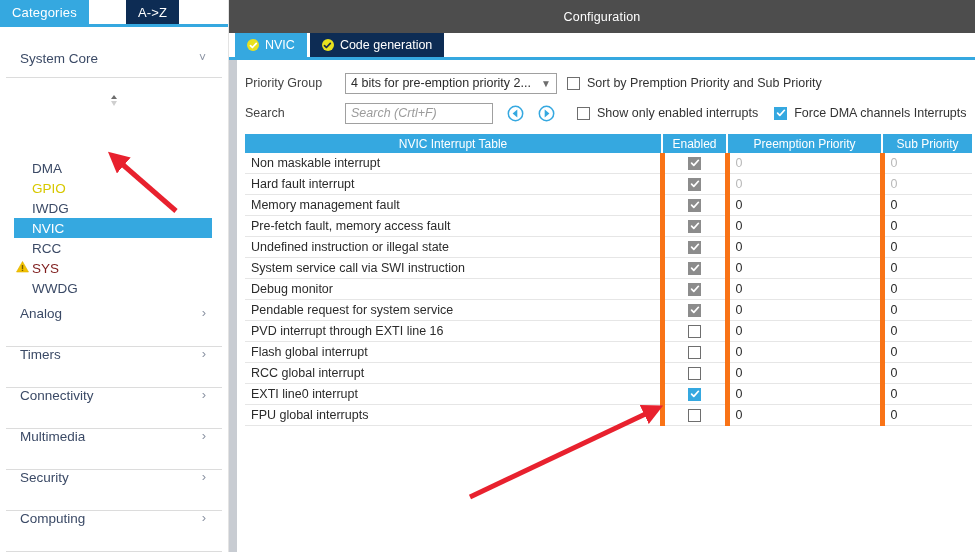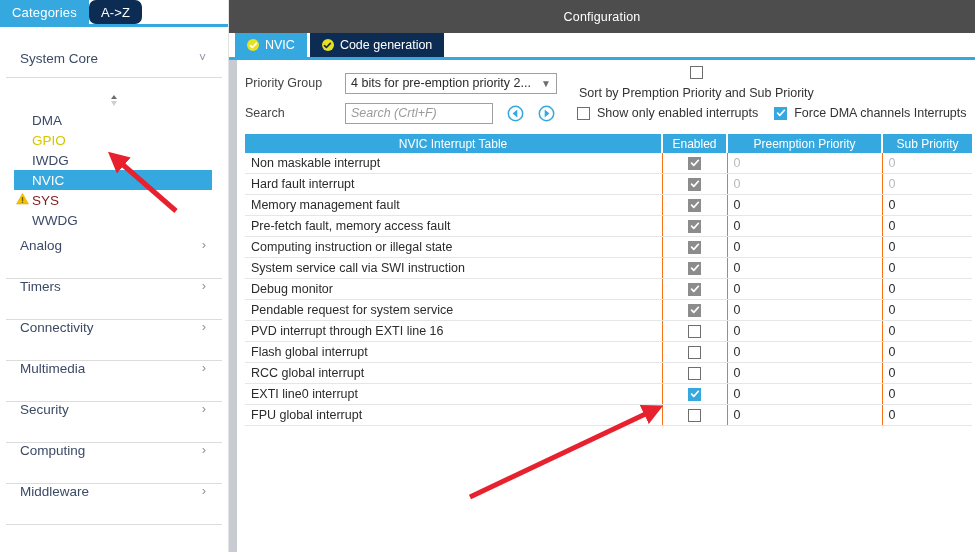--- a/index.html
+++ b/index.html
@@ -33,35 +33,35 @@
     position: relative;
     flex: 0 0 228px;
     border-right: 1px solid #e3e3e3;
   }
   .tabs-row {
     height: 24px;
     display: flex;
     align-items: stretch;
     background: #ffffff;
     position: relative;
+    gap: 37px;
   }
   .side-tab {
     display: flex;
     align-items: center;
     padding: 0 12px;
     font-size: 13px;
     color: #ffffff;
     letter-spacing: .2px;
   }
   .side-tab.active {
     background: #35a8e0;
   }
   .side-tab.inactive {
     background: #0d2c54;
-    border-radius: 7px;
   }
   .tabs-underline {
     height: 3px;
     background: #35a8e0;
     width: 228px;
   }
 
   .cat-section {
     padding: 0;
   }
@@ -85,20 +85,21 @@
     height: 18px;
     display: flex;
     justify-content: center;
     align-items: center;
     padding-top: 2px;
   }
   .spinner svg { display:block; }
 
   .peri-list {
     padding-top: 0px;
+    margin-top: 48px;
   }
   .peri-item {
     height: 20px;
     display: flex;
     align-items: center;
     padding-left: 32px;
     font-size: 13.5px;
     color: #3b4a66;
     position: relative;
   }
@@ -287,21 +288,21 @@
     text-align: center;
     border-right: 2px solid #ffffff;
     padding: 0;
   }
   .tbl th:last-child { border-right: none; }
   .tbl td {
     height: 20px;
     font-size: 12.5px;
     color: #2b2b2b;
     border-bottom: 1px solid #e6e6e6;
-    border-right: 1px solid #f97316;
+    border-right: 5px solid #f97316;
     padding: 0 0 0 6px;
     vertical-align: middle;
     background: #ffffff;
   }
   .tbl td.c-enabled {
     text-align: center;
     padding: 0;
   }
   .tbl td.c-enabled > div { display:flex; justify-content:center; align-items:center; }
   .tbl td.dim { color: #b9b9b9; }
@@ -352,20 +353,23 @@
           <span>DMA</span>
         </div>
         <div class="peri-item gpio">
           <span>GPIO</span>
         </div>
         <div class="peri-item">
           <span>IWDG</span>
         </div>
         <div class="peri-item selected">
           <span>NVIC</span>
+        </div>
+        <div class="peri-item">
+          <span>RCC</span>
         </div>
         <div class="peri-item warn-yellow">
           <span class="warn-tri">
             <svg width="13" height="12" viewBox="0 0 13 12" aria-hidden="true">
               <polygon points="6.5,0.5 12.5,11 0.5,11" fill="#f2c200" stroke="#e0b000" stroke-width="0.6"></polygon>
               <rect x="5.8" y="4" width="1.4" height="4" fill="#7a5c00"></rect>
               <rect x="5.8" y="8.7" width="1.4" height="1.3" fill="#7a5c00"></rect>
             </svg>
           </span>
           <span>SYS</span>
@@ -438,21 +442,21 @@
     <div class="cfg-body">
       <div class="cfg-left-gutter"></div>
       <div class="cfg-content">
 
         <div class="form-row">
           <div class="form-label">Priority Group</div>
           <div class="select-box">
             <span>4 bits for pre-emption priority 2...</span>
             <span class="chev">▼</span>
           </div>
-          <div class="opt" style="margin-left:22px;flex-direction:column;">
+          <div class="opt" style="margin-left:10px;">
             <span class="cbx"></span>
             <span>Sort by Premption Priority and Sub Priority</span>
           </div>
         </div>
 
         <div class="form-row">
           <div class="form-label">Search</div>
           <div class="search-box">
             <span>Search (Crtl+F)</span>
           </div>
@@ -549,21 +553,21 @@
                         <svg width="10" height="10" viewBox="0 0 10 10" aria-hidden="true">
                           <path d="M1.6 5.2 L3.8 7.4 L8.4 2.3" stroke="#ffffff" stroke-width="1.7" fill="none" stroke-linecap="round" stroke-linejoin="round"></path>
                         </svg>
                       </span>
                     </div>
                   </td>
                   <td>0</td>
                   <td>0</td>
                 </tr>
                 <tr>
-                  <td>Computing instruction or illegal state</td>
+                  <td>Undefined instruction or illegal state</td>
                   <td class="c-enabled">
                     <div>
                       <span class="cbx checked-gray">
                         <svg width="10" height="10" viewBox="0 0 10 10" aria-hidden="true">
                           <path d="M1.6 5.2 L3.8 7.4 L8.4 2.3" stroke="#ffffff" stroke-width="1.7" fill="none" stroke-linecap="round" stroke-linejoin="round"></path>
                         </svg>
                       </span>
                     </div>
                   </td>
                   <td>0</td>
@@ -649,21 +653,21 @@
                         <svg width="10" height="10" viewBox="0 0 10 10" aria-hidden="true">
                           <path d="M1.6 5.2 L3.8 7.4 L8.4 2.3" stroke="#ffffff" stroke-width="1.7" fill="none" stroke-linecap="round" stroke-linejoin="round"></path>
                         </svg>
                       </span>
                     </div>
                   </td>
                   <td>0</td>
                   <td>0</td>
                 </tr>
                 <tr>
-                  <td>FPU global interrupt</td>
+                  <td>FPU global interrupts</td>
                   <td class="c-enabled">
                     <div>
                       <span class="cbx"></span>
                     </div>
                   </td>
                   <td>0</td>
                   <td>0</td>
                 </tr>
               </tbody>
           </table>

